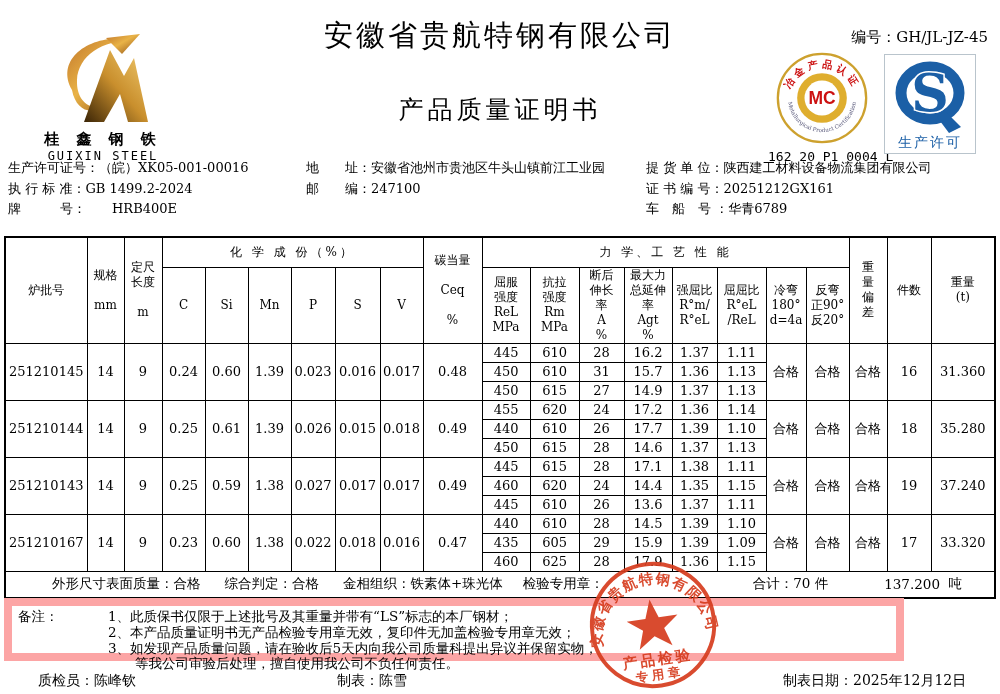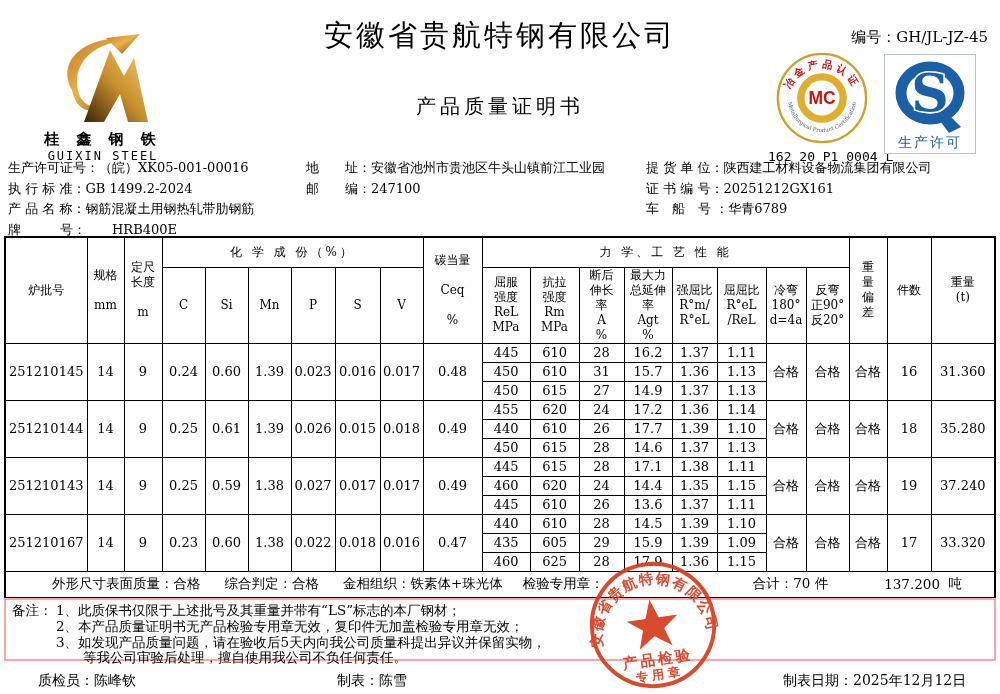--- a/index.html
+++ b/index.html
@@ -4,21 +4,21 @@
 <style>
   * { margin:0; padding:0; box-sizing:border-box; }
   body { background:#fff; }
   .doc { position:relative; width:1000px; height:694px; background:#fff; overflow:hidden;
          font-family:"DejaVu Serif","Liberation Serif",serif; color:#000; }
 
   
   .company-title { position:absolute; top:16px; left:0; right:0; text-align:center;
                    font-size:29px; letter-spacing:3px; }
   .doc-title { position:absolute; top:93px; left:0; right:0; text-align:center;
-               font-size:20px; letter-spacing:4px; }
+               font-size:25px; letter-spacing:4px; }
   .serial { position:absolute; top:28px; right:12px; font-size:15px; }
 
   .logo { position:absolute; left:38px; top:28px; width:130px; text-align:center; }
   .logo-cn { font-size:15px; font-weight:bold; letter-spacing:6px; margin-top:2px; white-space:nowrap; }
   .logo-en { font-size:12px; letter-spacing:2px; font-family:"DejaVu Sans Mono","Liberation Mono",monospace; }
 
   .mc-badge { position:absolute; left:768px; top:52px; width:108px; text-align:center; }
   .mc-code { font-size:13px; margin-top:1px; white-space:nowrap; font-family:"DejaVu Sans Mono","Liberation Mono",monospace;}
   .qs-badge { position:absolute; left:884px; top:54px; width:92px; height:100px;
               border:1px solid #b9c4cc; background:#fff; }
@@ -45,25 +45,25 @@
   .heat { font-size:13px; }
   .vert-h { line-height:17px; }
 
   .main tfoot td { height:27px; font-size:13.5px; }
   .summary-flex { display:flex; align-items:center; padding:0 8px; white-space:nowrap;margin-left:38px; }
   .summary-flex .gap1 { width:24px; } .summary-flex .gap2 { width:20px; }
   .summary-flex .stretch { flex:1; }
   .summary-flex .wgap { width:56px; }
 
   
-  .notes { position:absolute; left:4px; top:598px; width:992px; height:63px;
-           border:2px solid #fca5a5; padding:3px 6px; display:flex; font-size:13.5px; line-height:15.8px; }
+  .notes { position:absolute; left:4px; top:598px; width:900px; height:63px;
+           border:8px solid #fca5a5; padding:3px 6px; display:flex; font-size:13.5px; line-height:15.8px; }
   .notes-label { flex:0 0 44px; }
   .notes-lines { flex:1; }
-  .notes-lines div { white-space:pre; }
+  .notes-lines div { white-space:pre;margin-left:46px; }
 
   
   .footer-line { position:absolute; top:672px; left:0; width:1000px; font-size:14px; }
   .footer-item { position:absolute; white-space:nowrap; }
   .f-inspector { left:38px;text-align:center; } .f-tabulator { left:337px; } .f-date { left:783px; }
 
   
   .stamp { position:absolute; left:584px; top:556px; width:138px; height:138px;
            opacity:.92; pointer-events:none; z-index:5; }
 </style>
@@ -125,21 +125,20 @@
       <path d="M60,56 L76,72 L64,78 L52,62 Z" fill="#1b5fa6"></path>
       <text x="45" y="56" text-anchor="middle" font-size="52" font-weight="bold" fill="#1b5fa6" stroke="#ffffff" stroke-width="3" paint-order="stroke" font-family="'DejaVu Serif',serif">S</text>
       <text x="45" y="92" text-anchor="middle" font-size="14" fill="#1b5fa6" letter-spacing="2">生产许可</text>
     </svg>
   </div>
 
   <div class="info">
     <div class="info-col c1">
       <div class="info-line"><span>生产许可证号：</span><span>（皖）XK05-001-00016</span></div>
       <div class="info-line"><span>执 行 标 准：</span><span>GB 1499.2-2024</span></div>
-      <div class="info-line"><span>产 品 名 称：</span><span>钢筋混凝土用钢热轧带肋钢筋</span></div>
       <div class="info-line"><span>牌　　　号：</span><span>　　HRB400E</span></div>
     </div>
     <div class="info-col c2">
       <div class="info-line"><span>地　　址：</span><span>安徽省池州市贵池区牛头山镇前江工业园</span></div>
       <div class="info-line"><span>邮　　编：</span><span>247100</span></div>
     </div>
     <div class="info-col c3">
       <div class="info-line"><span>提 货 单 位：</span><span>陕西建工材料设备物流集团有限公司</span></div>
       <div class="info-line"><span>证 书 编 号：</span><span>20251212GX161</span></div>
       <div class="info-line"><span>车　船　号 ：</span><span>华青6789</span></div>

